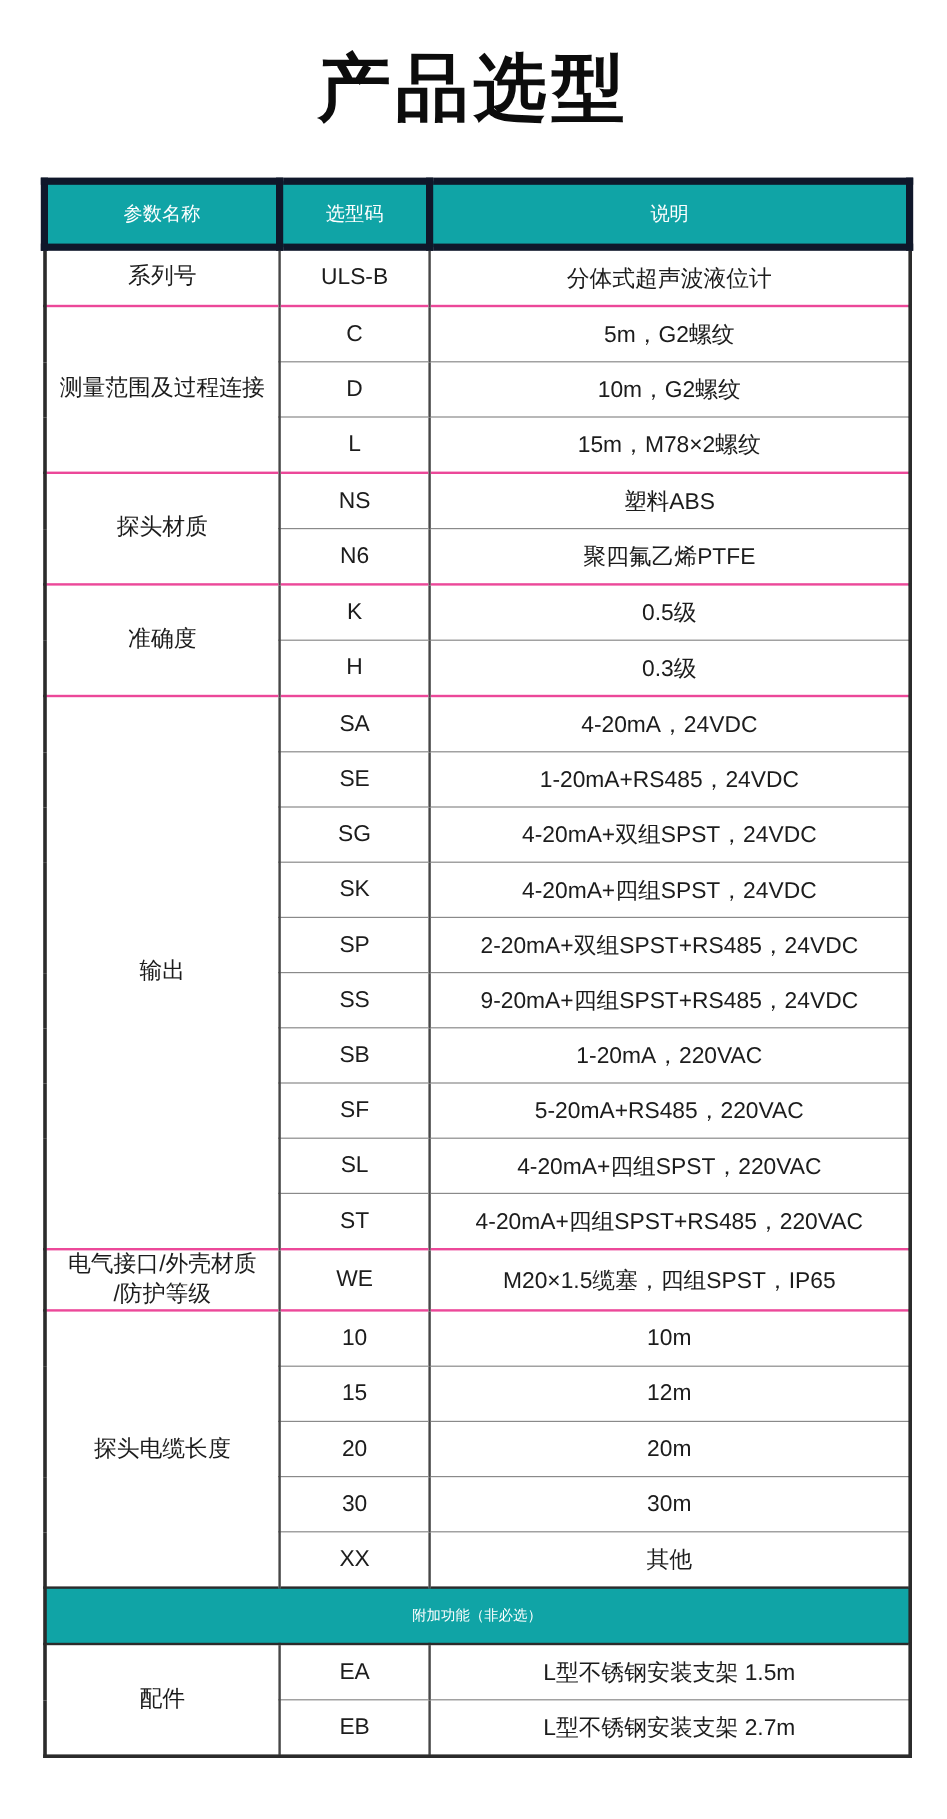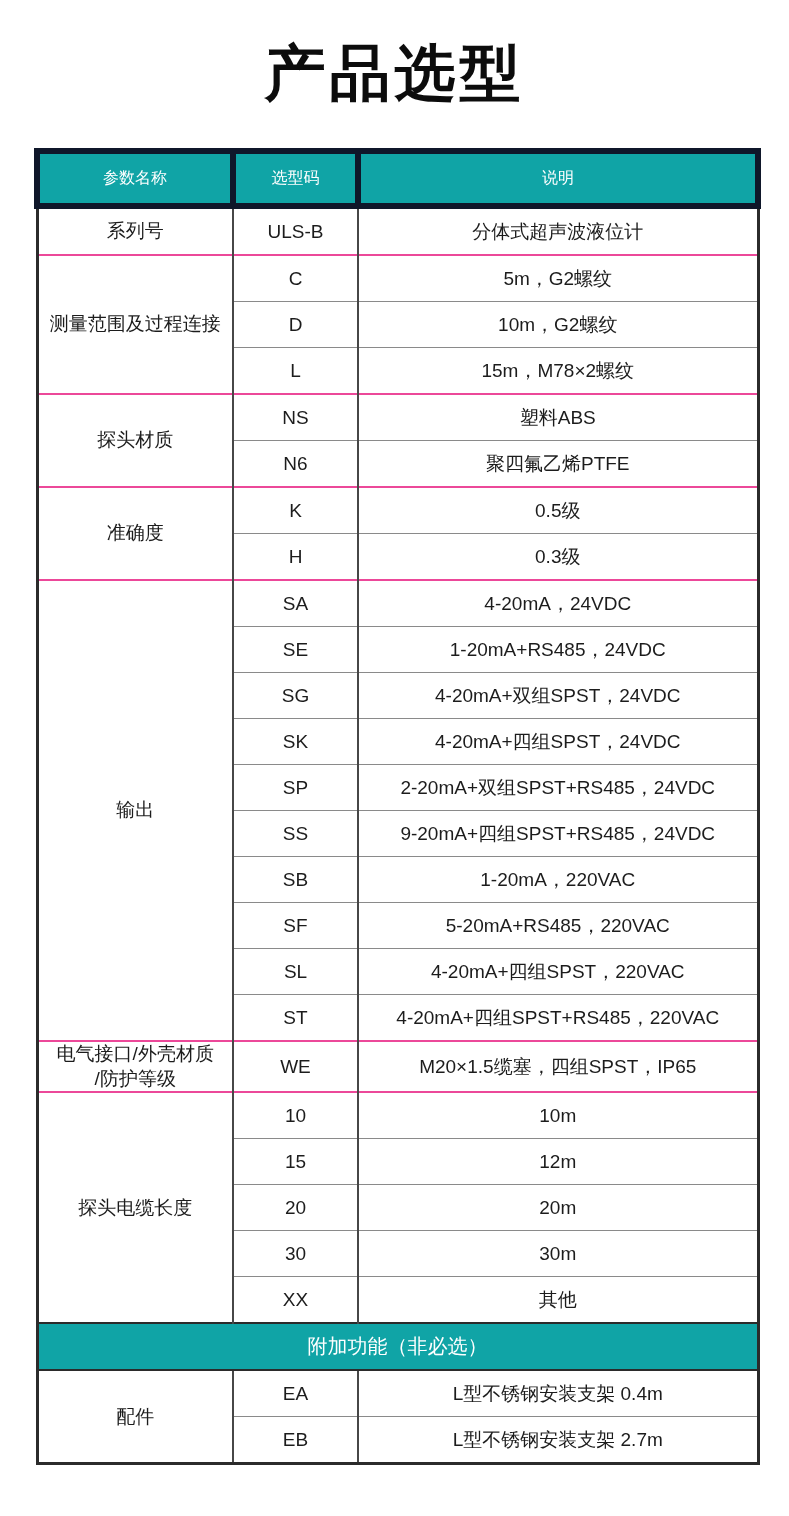--- a/index.html
+++ b/index.html
@@ -60,21 +60,21 @@
   .sel-table tr.group-start td {
     border-top: 2px solid #ec4899;
   }
   .sel-table td.label-cell {
     white-space: pre-line;
     line-height: 1.3;
   }
   .sel-table tr.banner-row td {
     background: #10a4a6;
     color: #ffffff;
-    font-size: 20px;
+    font-size: 12px;
     border-top: 2px solid #2b2b2b;
     border-bottom: 2px solid #2b2b2b;
   }
 </style>
 </head>
 <body>
 
 <h1 class="page-title">产品选型</h1>
 
 <div class="table-wrap">
@@ -195,21 +195,21 @@
         <tr>
           <td>XX</td>
           <td>其他</td>
         </tr>
         <tr class="banner-row group-start">
           <td colspan="3">附加功能（非必选）</td>
         </tr>
         <tr class="group-start">
           <td class="label-cell" rowspan="2">配件</td>
           <td>EA</td>
-          <td>L型不锈钢安装支架 0.4m</td>
+          <td>L型不锈钢安装支架 1.5m</td>
         </tr>
         <tr>
           <td>EB</td>
           <td>L型不锈钢安装支架 2.7m</td>
         </tr>
       </tbody>
   </table>
 </div>
 
 </body></html>

